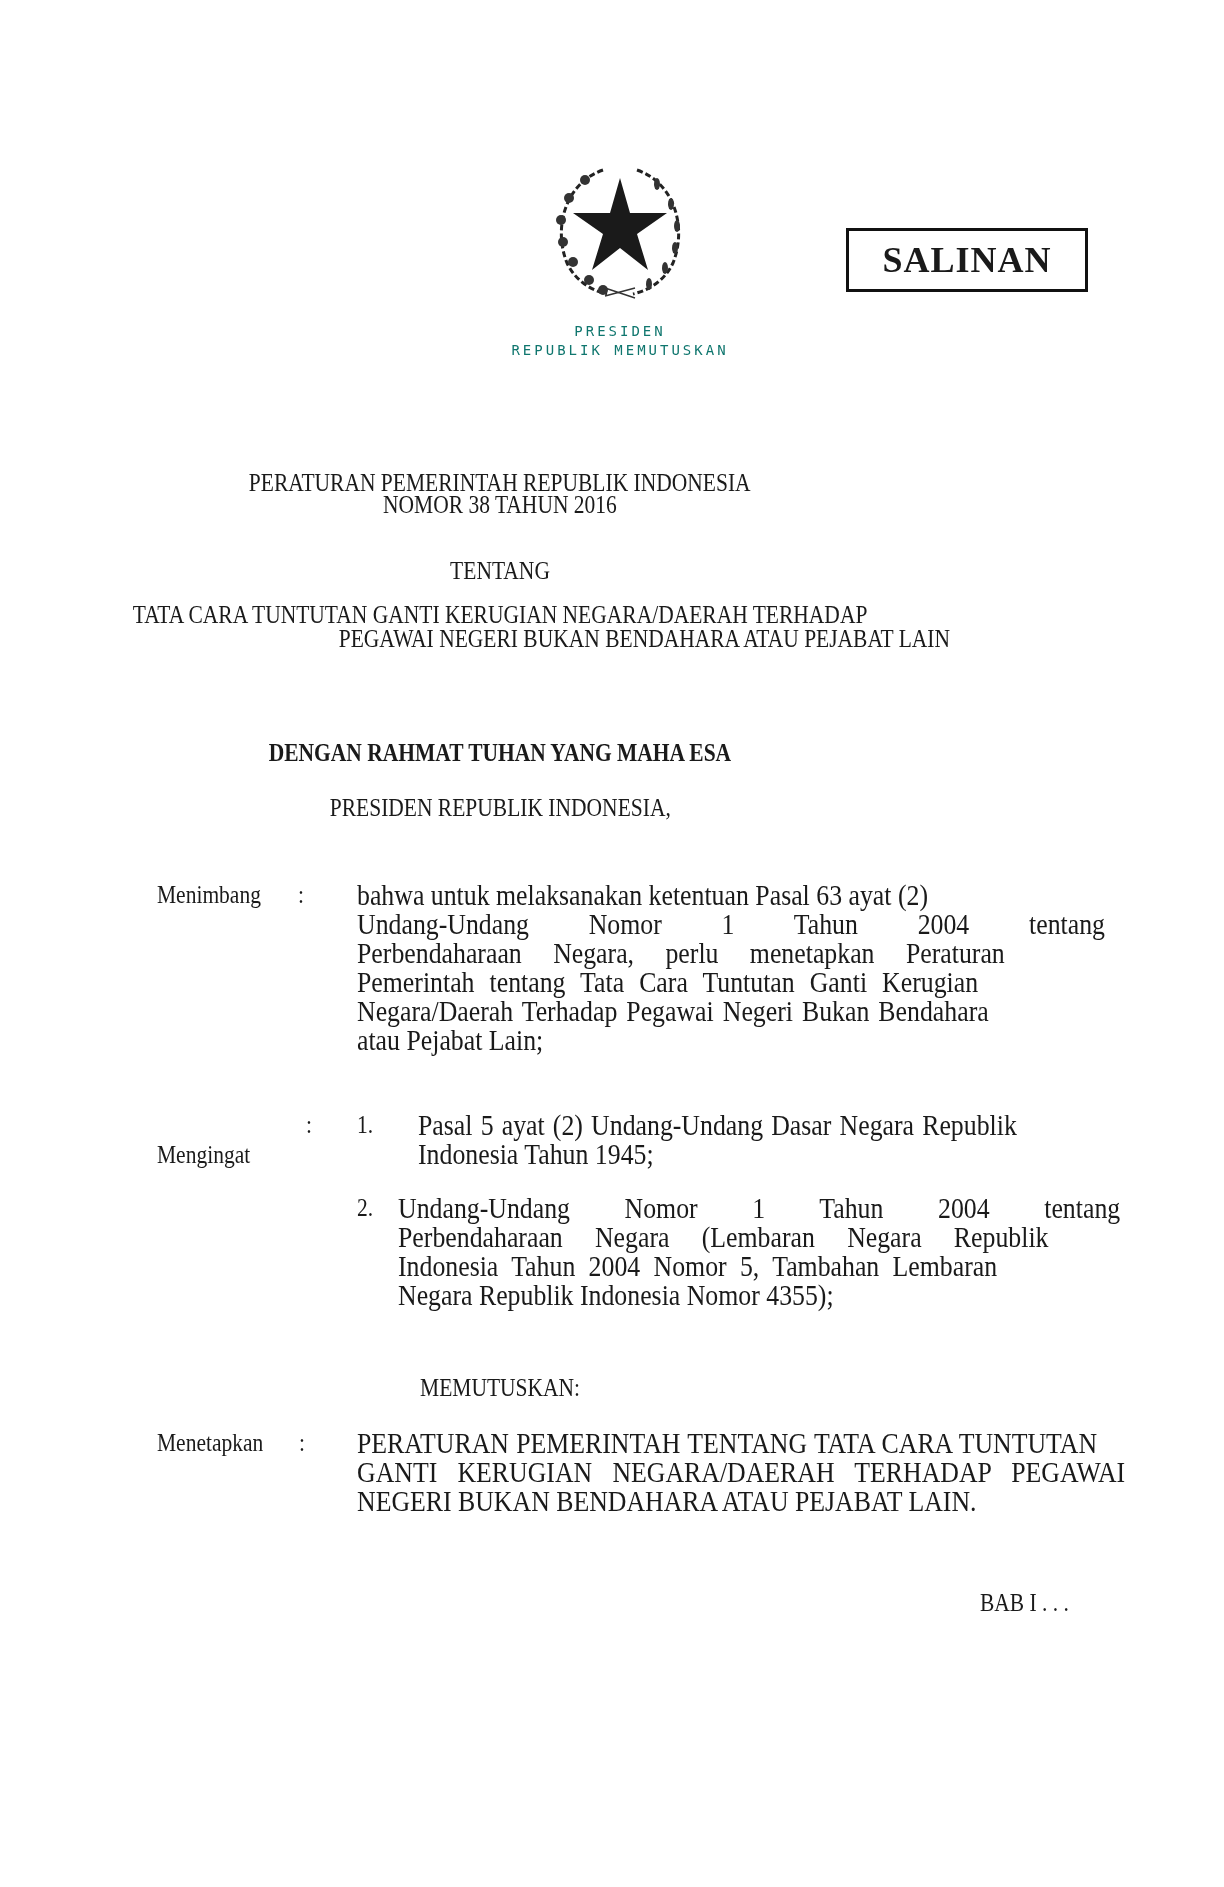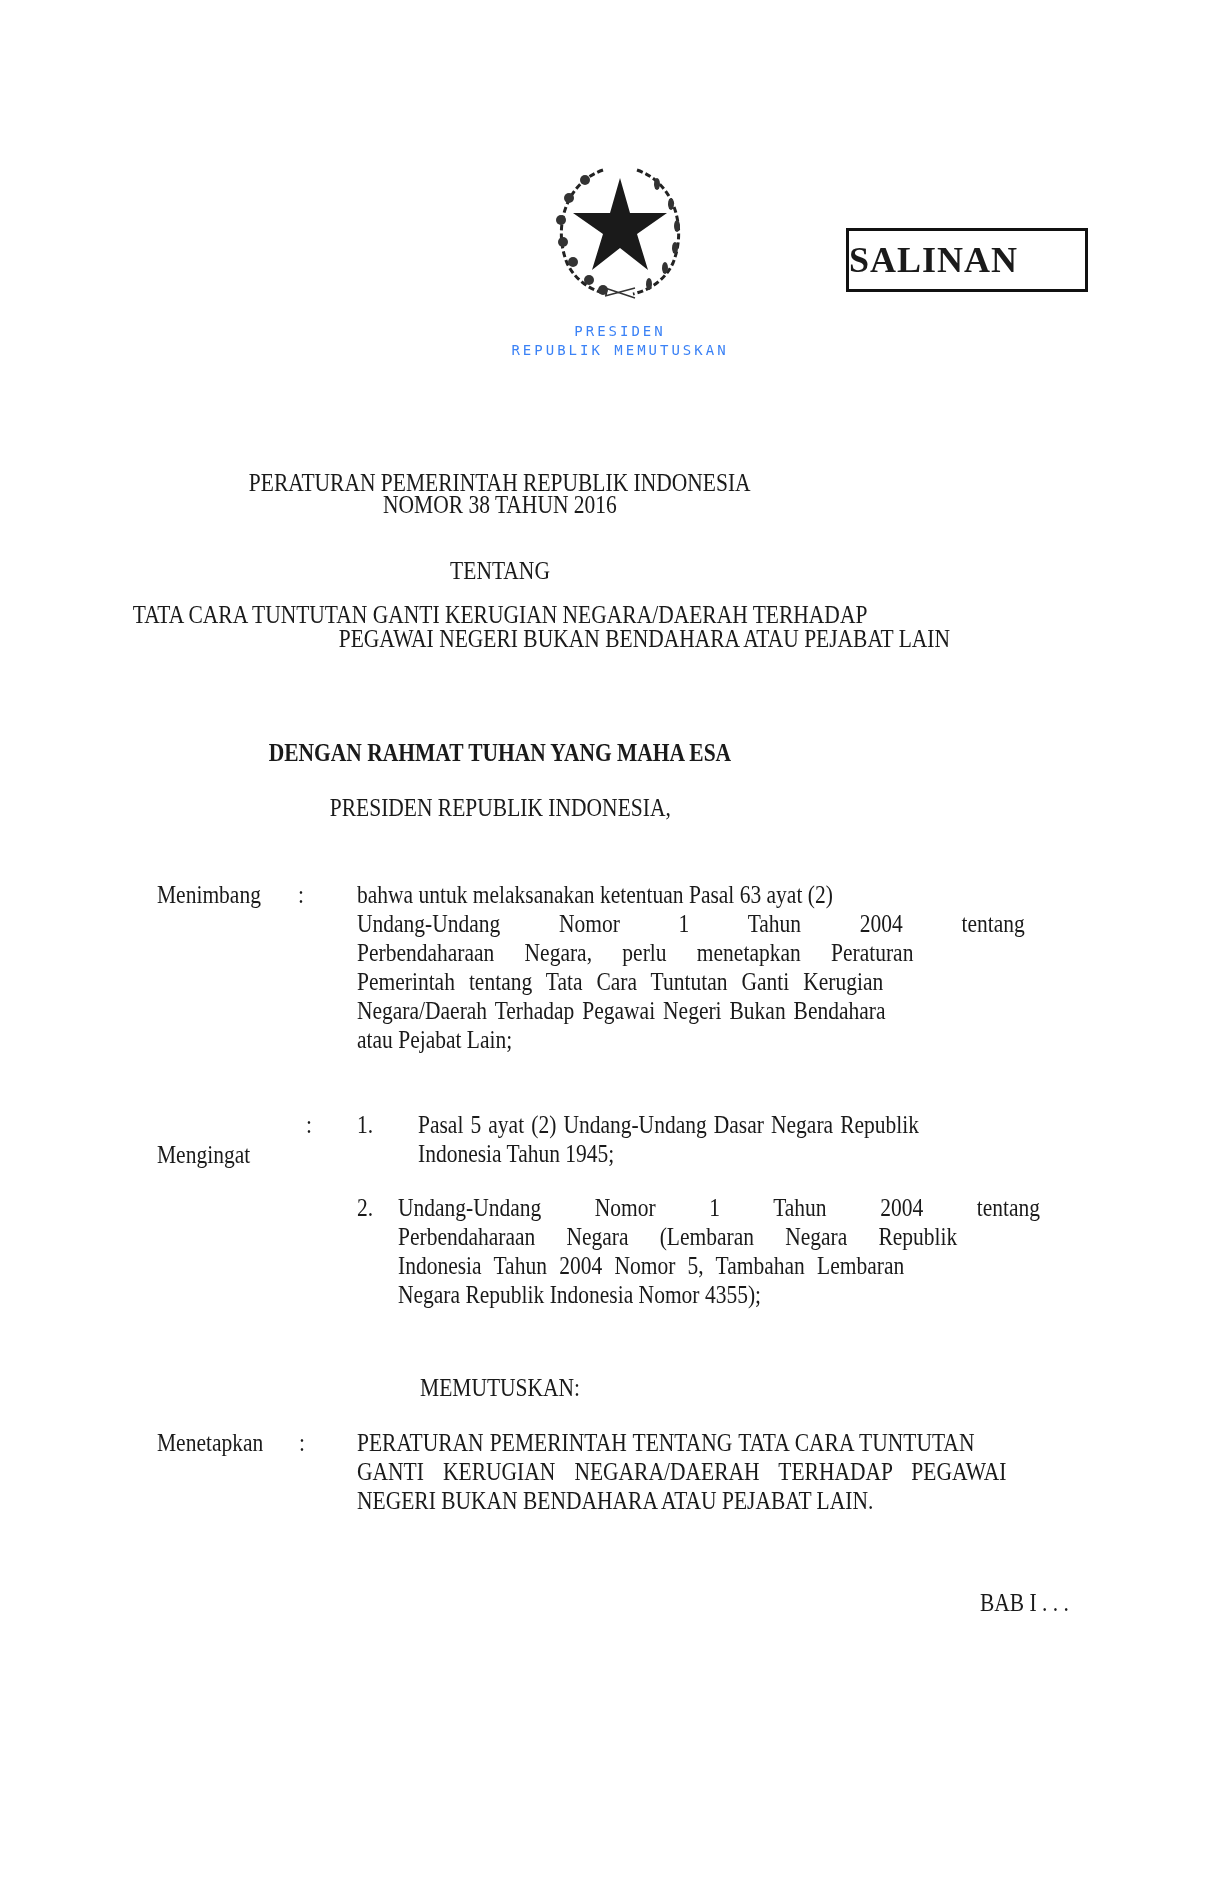--- a/index.html
+++ b/index.html
@@ -5,30 +5,30 @@
     html, body { margin: 0; padding: 0; background: #ffffff; }
     body { width: 1224px; height: 1887px; position: relative; overflow: hidden;
            font-family: "Liberation Serif", "DejaVu Serif", serif; color: #1a1a1a; }
     .abs { position: absolute; }
     .line { position: absolute; white-space: nowrap; font-size: 25px; line-height: 29px;
             transform-origin: left top; }
     .center { left: 0; width: 1000px; text-align: center; }
     .center span { display: inline-block; transform: scaleX(0.86); transform-origin: center top; }
     .lbl { font-size: 25px; line-height: 29px; white-space: nowrap; display: inline-block;
            transform: scaleX(0.86); transform-origin: left top; }
-    .para { position: absolute; font-size: 25px; line-height: 29px; }
+    .para { position: absolute; font-size: 30px; line-height: 29px; }
     .jline { display: flex; justify-content: space-between; width: 100%; height: 29px; white-space: nowrap; }
     .jline.last { justify-content: flex-start; gap: 9px; }
     .jline span { display: inline-block; }
     .narrow { transform: scaleX(0.86); transform-origin: left top; width: 116.3%; }
     .salinan { position: absolute; left: 846px; top: 228px; width: 236px; height: 58px;
-               border: 3px solid #111; display: flex; align-items: center; 
+               border: 3px solid #111; display: flex; align-items: center; justify-content: center;
                font-weight: bold; font-size: 36px; letter-spacing: 1px; }
     .presiden-hdr { position: absolute; left: 470px; width: 300px; text-align: center;
-                    font-family: "DejaVu Sans Mono", monospace; font-size: 14px; color: #3b82f6;
+                    font-family: "DejaVu Sans Mono", monospace; font-size: 14px; color: #0f766e;
                     letter-spacing: 3px; line-height: 18px; }
   </style>
 </head>
 <body>
 
 <div class="abs" style="left:545px; top:158px; width:150px; height:145px;">
   <svg width="150" height="145" viewBox="0 0 150 145">
 
     <g fill="none" stroke="#222" stroke-width="3" stroke-dasharray="6 3">
       <path d="M58 12 C20 25 8 70 22 105 C30 122 45 132 62 136"></path>

